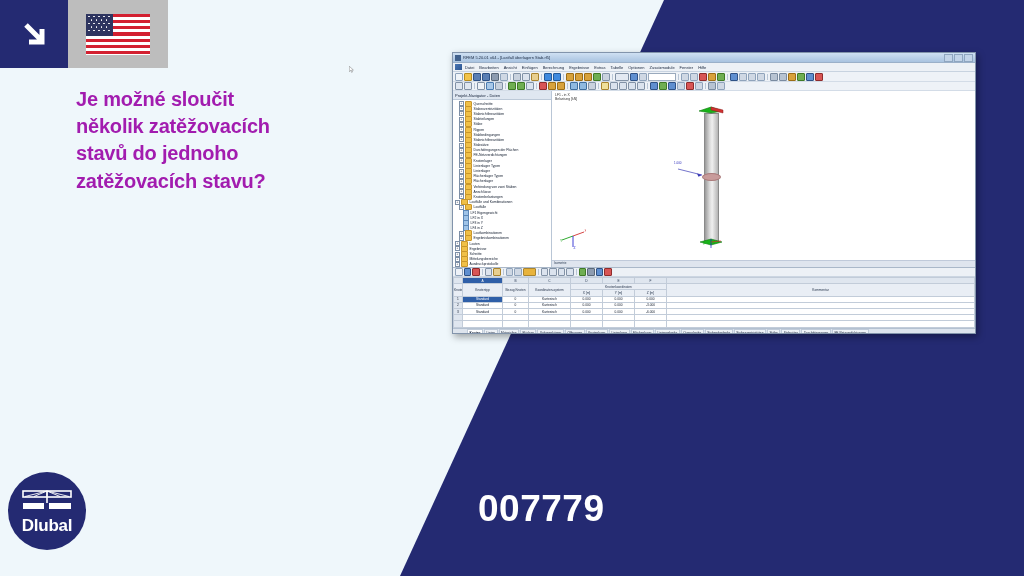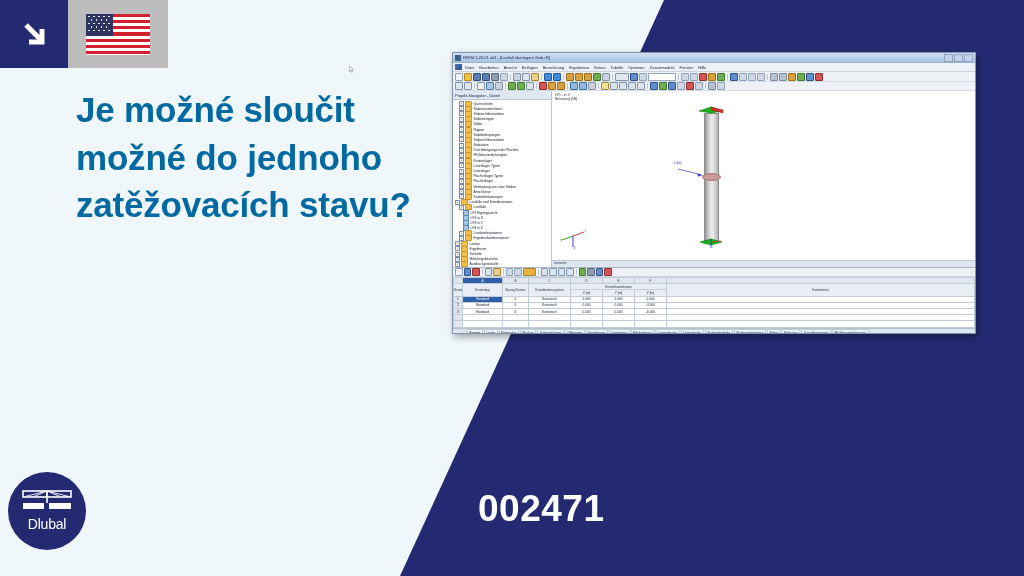--- a/index.html
+++ b/index.html
@@ -25,31 +25,31 @@
   .arrow-box svg{display:block;}
   .flag-box{width:100px;height:68px;background:#bdbdbd;display:flex;align-items:center;justify-content:center;}
   .flag{width:64px;height:41px;position:relative;overflow:hidden;background:#ffffff;}
   .flag .stripe{position:absolute;left:0;width:64px;height:3.15px;background:#d32030;}
   .flag .canton{position:absolute;left:0;top:0;width:27px;height:22px;background:#2e3560;}
   .flag .star{position:absolute;width:1.6px;height:1.6px;background:#fff;border-radius:50%;}
 
   
   .headline{
     position:absolute;left:76px;top:86px;width:360px;z-index:4;
-    color:#0369a1;font-weight:bold;font-size:35px;line-height:1.36;
+    color:#a21caf;font-weight:bold;font-size:20px;line-height:1.36;
     letter-spacing:-0.2px;
   }
   .headline div{white-space:nowrap;}
 
   
   .logo{position:absolute;left:8px;top:472px;width:78px;height:78px;border-radius:50%;
         background:#242a72;z-index:4;}
   .logo .mark{position:absolute;left:14px;top:18px;width:50px;height:26px;}
   .logo .lbl{position:absolute;left:0;top:44px;width:78px;text-align:center;color:#fff;
-        font-size:14px;font-weight:normal;letter-spacing:-0.2px;}
+        font-size:17px;font-weight:bold;letter-spacing:-0.2px;}
 
   
   .faq-wrap{position:absolute;left:456px;top:490px;display:flex;align-items:center;z-index:5;}
   .faq-badge{background:#45b3e0;color:#ffffff;font-weight:bold;font-size:37px;
              padding:3px 15px 6px 15px;line-height:1;letter-spacing:0.5px;}
   .faq-num{color:#ffffff;font-weight:bold;font-size:37px;margin-left:22px;line-height:1;letter-spacing:0.5px;}
 
   
   .app-window{
     position:absolute;left:452px;top:52px;width:522px;height:280px;z-index:3;
@@ -169,37 +169,38 @@
           <div class="star" style="left:7px;top:16px"></div>
         <div class="star" style="left:12px;top:16px"></div>
           <div class="star" style="left:17px;top:16px"></div>
         <div class="star" style="left:22px;top:16px"></div>
       </div>
     </div>
   </div>
 
   <div class="headline">
     <div>Je možné sloučit</div>
-    <div>možné do jednoho</div>
+    <div>několik zatěžovacích</div>
+    <div>stavů do jednoho</div>
     <div>zatěžovacích stavu?</div>
   </div>
 
   <div class="logo">
     <svg class="mark" viewBox="0 0 50 26" aria-hidden="true">
       <rect x="1" y="1" width="48" height="6" fill="none" stroke="#ffffff" stroke-width="1.6"></rect>
       <path d="M25 1 L3 6.5 M25 1 L12 6.5 M25 1 L25 6.5 M25 1 L38 6.5 M25 1 L47 6.5" stroke="#ffffff" stroke-width="0.9" fill="none"></path>
       <path d="M25 1 L25 13" stroke="#ffffff" stroke-width="1.6"></path>
       <rect x="1" y="13" width="48" height="6" fill="#ffffff"></rect>
       <rect x="22" y="13" width="5" height="6" fill="#242a72"></rect>
     </svg>
     <div class="lbl">Dlubal</div>
   </div>
 
   <div class="faq-wrap">
-    <div class="faq-num">002471</div>
+    <div class="faq-num">007779</div>
   </div>
 
   <div class="app-window">
 
     <div class="titlebar">
       <span class="tb-ico"></span>
       <span class="tb-text">RFEM 5.20.01 x64 - [Lastfall überlagern Stab.rf5]</span>
       <span class="tb-btns">
         <i></i>
         <i></i>

